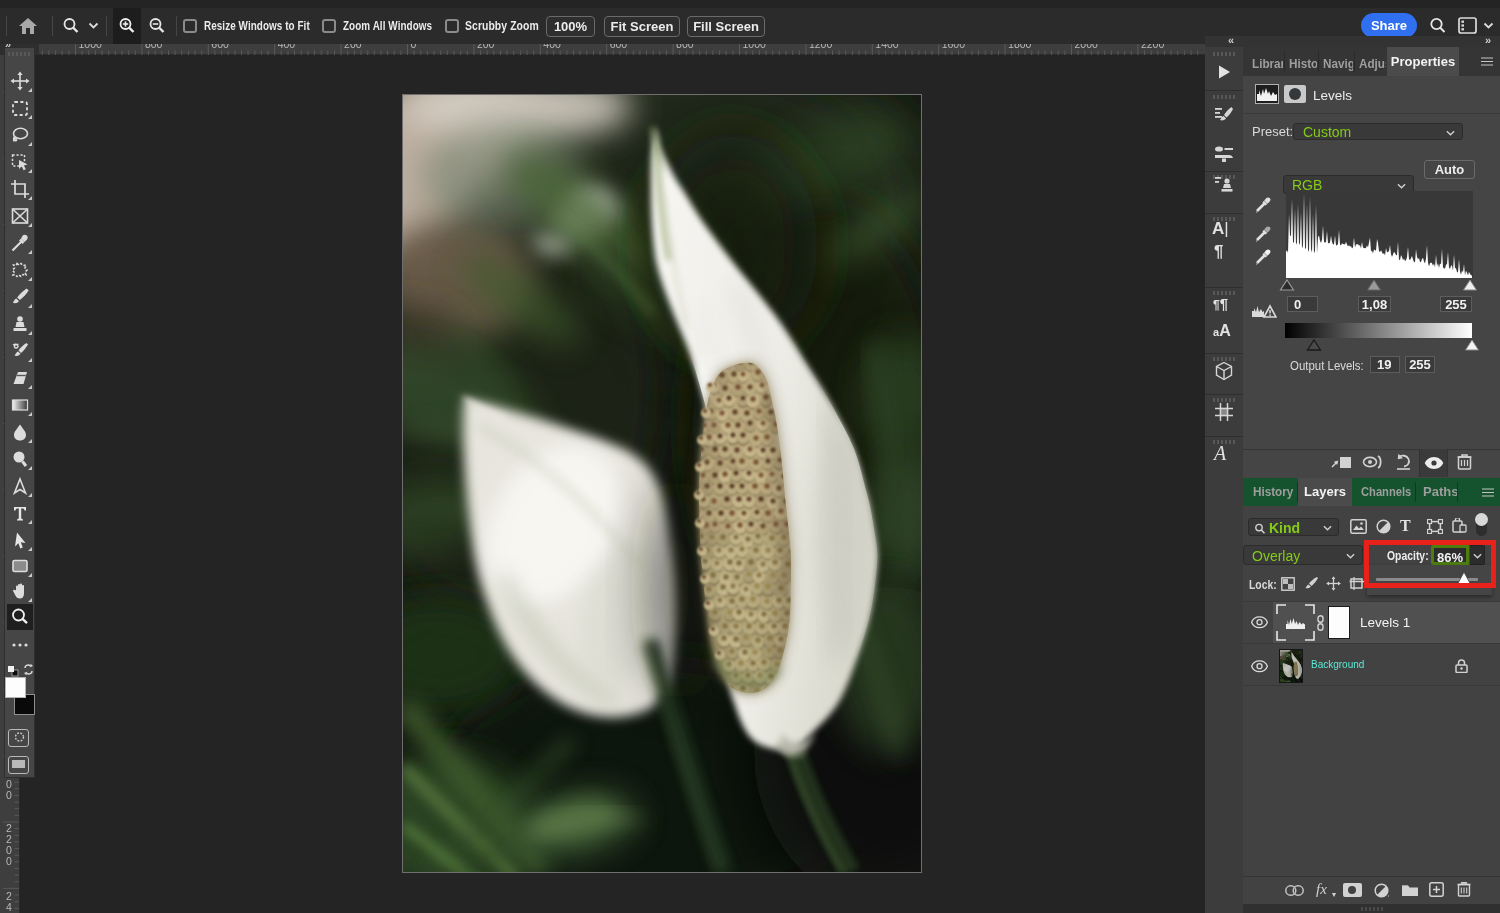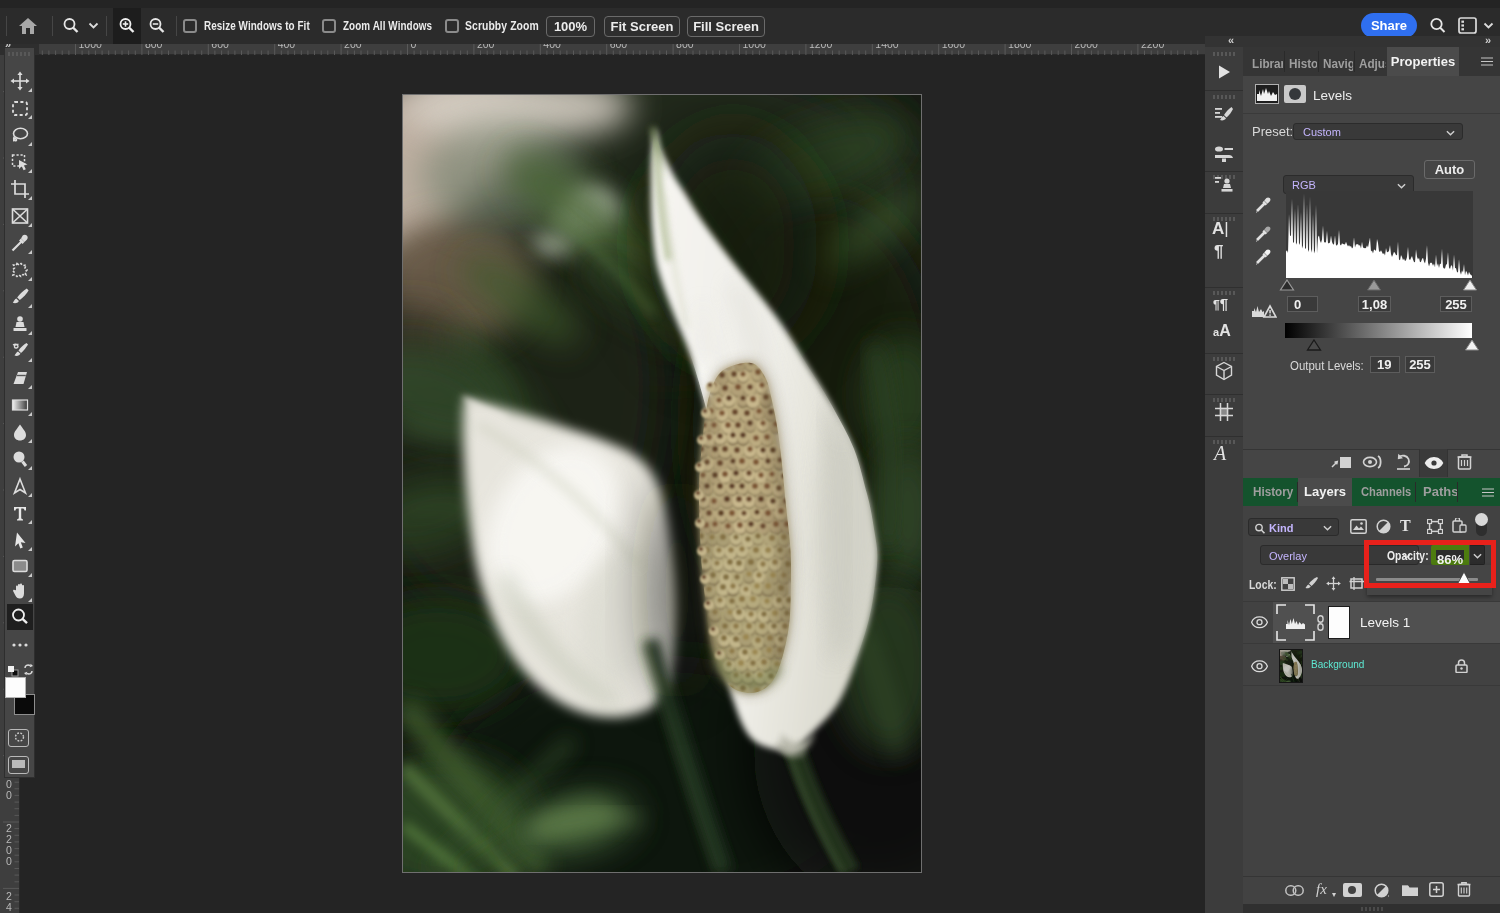--- a/index.html
+++ b/index.html
@@ -24,21 +24,21 @@
 .tool{position:absolute;left:2px;width:26px;height:26px;}
 .tool svg{position:absolute;left:3px;top:3px;}
 .fly:after{content:"";position:absolute;right:1px;bottom:2px;border-left:4px solid transparent;border-bottom:4px solid #c9c9c9;}
 
 #dockhead{left:1205px;top:36px;width:295px;height:11px;background:#333333;}
 #strip{left:1205px;top:47px;width:38px;height:866px;background:#3c3c3c;}
 #props{left:1243px;top:47px;width:257px;height:431px;background:#454545;}
 #layers{left:1243px;top:478px;width:257px;height:435px;background:#424242;}
 .grip{position:absolute;height:4px;background-image:repeating-linear-gradient(90deg,#585858 0 2px,transparent 2px 4px);}
 .tabtxt{font-size:13px;font-weight:700;}
-.dd{position:absolute;background:#393939;border:1px solid #2b2b2b;border-radius:3px;color:#c4b5fd;font-size:11px;font-weight:400;}
+.dd{position:absolute;background:#393939;border:1px solid #2b2b2b;border-radius:3px;color:#84cc16;font-size:14px;font-weight:400;}
 .chev{position:absolute;width:9px;height:9px;}
 .numbox{position:absolute;background:#3a3a3a;border:1px solid #5d5d5d;color:#f0f0f0;font-size:13px;font-weight:700;text-align:center;}
 </style></head>
 <body>
 <div id="app">
 
   <div class="abs" id="canvas"></div>
   <div class="abs" id="photo"><svg id="photosvg" width="518" height="777" viewBox="0 0 518 777">
         <defs>
 <filter id="b1" x="-70%" y="-70%" width="240%" height="240%">
@@ -1551,28 +1551,28 @@
         <rect x="11.5" y="10.5" width="4" height="4" fill="#424242" stroke="#d2d2d2" stroke-width="1.2"></rect>
       </svg>
     <svg class="abs" style="left:209px;top:40px" width="15" height="16" viewBox="0 0 15 16">
         <rect x="1" y="3" width="9" height="11" rx="1" fill="none" stroke="#d2d2d2" stroke-width="1.5"></rect>
         <rect x="8" y="7" width="6" height="7" rx="1" fill="#424242" stroke="#d2d2d2" stroke-width="1.3"></rect>
         <path d="M3.5 3 L3.5 1.5 A 2 2 0 0 1 7.5 1.5 L7.5 3" fill="none" stroke="#d2d2d2" stroke-width="1.3"></path>
       </svg>
     <div class="abs" style="left:233px;top:39px;width:11px;height:19px;border-radius:6px;background:#2e2e2e;"></div>
     <circle class="abs" style="left:232px;top:35px;width:13px;height:13px;border-radius:50%;background:#d8d8d8;"></circle>
 
-    <div class="dd" style="left:17px;top:67px;width:159px;height:20px;">
+    <div class="dd" style="left:0;top:67px;width:120px;height:20px;">
         <span style="position:absolute;left:8px;top:1.5px;line-height:17px;">Overlay</span>
       <svg class="chev" style="right:7px;top:6px" viewBox="0 0 10 8">
           <path d="M1 1.5 L5 5.5 L9 1.5" fill="none" stroke="#cfcfcf" stroke-width="1.6"></path>
         </svg>
       </div>
     <div class="abs" style="left:144px;top:70px;font-size:13px;font-weight:700;color:#ececec;transform:scaleX(.8);transform-origin:left center;">Opacity:</div>
-    <div class="abs" style="left:188px;top:67px;width:38px;height:20px;background:#2c2c2c;border:5px solid #4d7c0f;border-radius:2px 0 0 2px;color:#f2f2f2;font-size:13px;font-weight:700;text-align:center;line-height:19px;">86%</div>
+    <div class="abs" style="left:188px;top:67px;width:38px;height:20px;background:#2c2c2c;border:3px solid #4d7c0f;border-radius:2px 0 0 2px;color:#f2f2f2;font-size:13px;font-weight:700;text-align:center;line-height:19px;">86%</div>
     <div class="abs" style="left:227px;top:67px;width:15px;height:20px;background:#2c2c2c;border:1px solid #232323;border-left:none;border-radius:0 2px 2px 0;">
       <svg class="chev" style="left:3px;top:6px" viewBox="0 0 10 8">
           <path d="M1 1.5 L5 5.5 L9 1.5" fill="none" stroke="#cfcfcf" stroke-width="1.6"></path>
         </svg>
       </div>
 
     <div class="abs" style="left:6px;top:99px;font-size:13px;font-weight:700;color:#d9d9d9;transform:scaleX(.8);transform-origin:left center;">Lock:</div>
     <svg class="abs" style="left:38px;top:99px" width="14" height="14" viewBox="0 0 14 14">
         <rect x="0.8" y="0.8" width="12.4" height="12.4" fill="none" stroke="#d2d2d2" stroke-width="1.4"></rect>
         <rect x="2" y="2" width="5" height="5" fill="#d2d2d2" opacity=".85"></rect>

